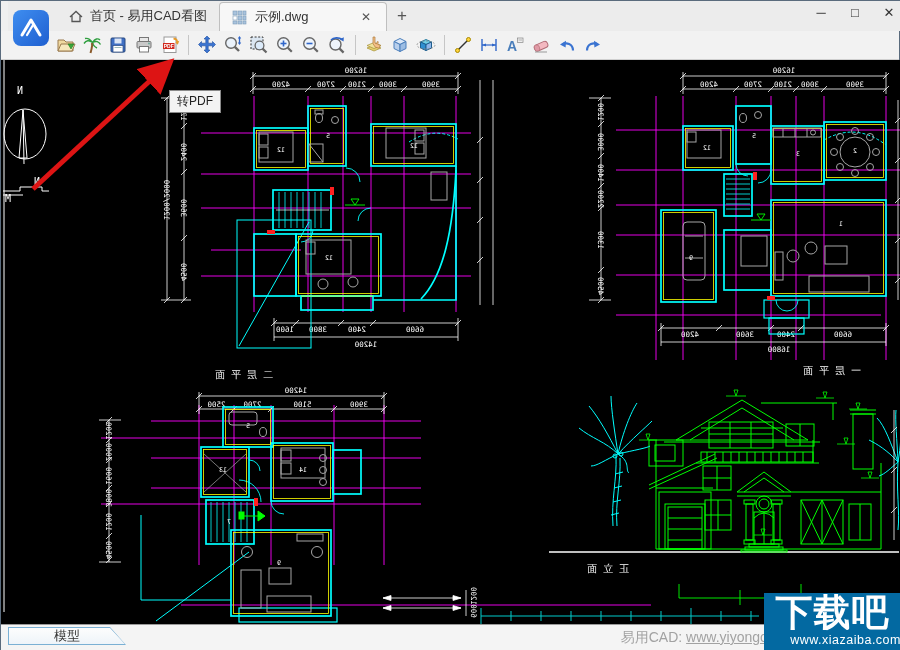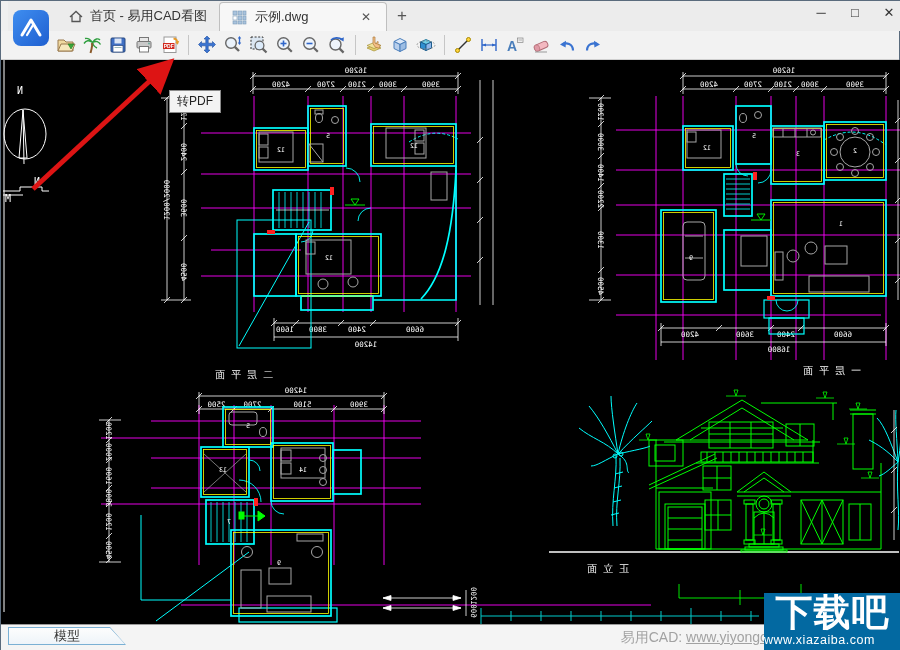--- a/index.html
+++ b/index.html
@@ -39,21 +39,21 @@
   #modeltab .inner { position:absolute; left:1px; top:1px; right:1px; bottom:1px;
               clip-path:polygon(0 0, calc(100% - 15px) 0, 100% 100%, 0 100%);
               background:linear-gradient(#fdfdfd,#eef4f9); display:flex; align-items:center; justify-content:center;
               font-size:13px; color:#333; }
   #promo { position:absolute; right:132px; top:4px; font-size:14px; color:#a2a2a2; white-space:nowrap; }
   #promo a { color:#a2a2a2; text-decoration:underline; }
 
   
   #watermark { position:absolute; left:763px; top:592px; width:137px; height:58px; background:#0369a1; z-index:10; overflow:hidden; }
   #wm-title { font-size:37px; font-weight:bold; color:#fff; letter-spacing:1px; line-height:40px; text-align:center; font-family:"Liberation Sans",sans-serif; }
-  #wm-url { font-size:12.5px; color:#fff; text-align:left; letter-spacing:.5px; }
+  #wm-url { font-size:12.5px; color:#fff; text-align:right; letter-spacing:.5px; }
 
   
   .dm { fill:#fff; font-size:7.5px; font-family:"DejaVu Sans Mono",monospace; text-anchor:middle; }
   .rm { fill:#fff; font-size:6.5px; font-family:"DejaVu Sans Mono",monospace; text-anchor:middle; }
   .lbl { fill:#fff; font-size:10px; letter-spacing:6px; text-anchor:middle; font-family:"Liberation Sans",sans-serif; }
   .cn { fill:#fff; font-size:10px; text-anchor:middle; font-family:"DejaVu Sans Mono",monospace; }
 </style>
 </head>
 <body>
 

